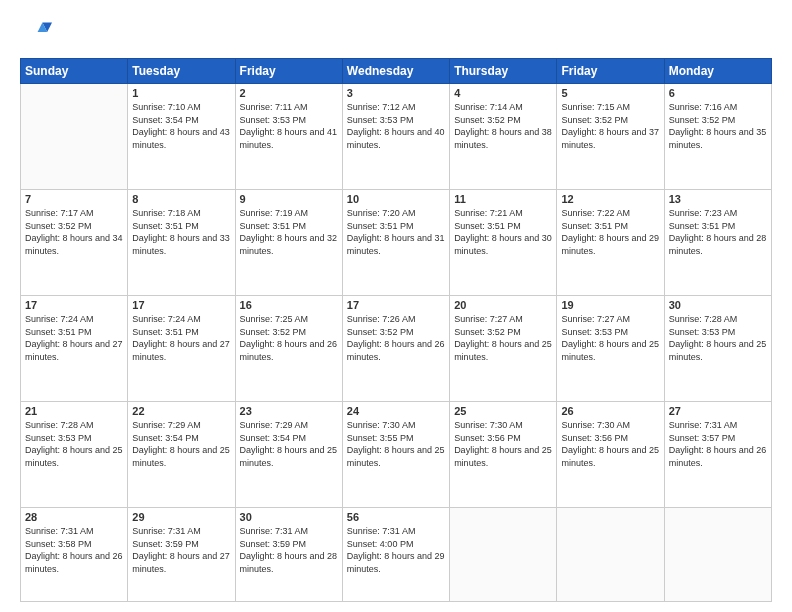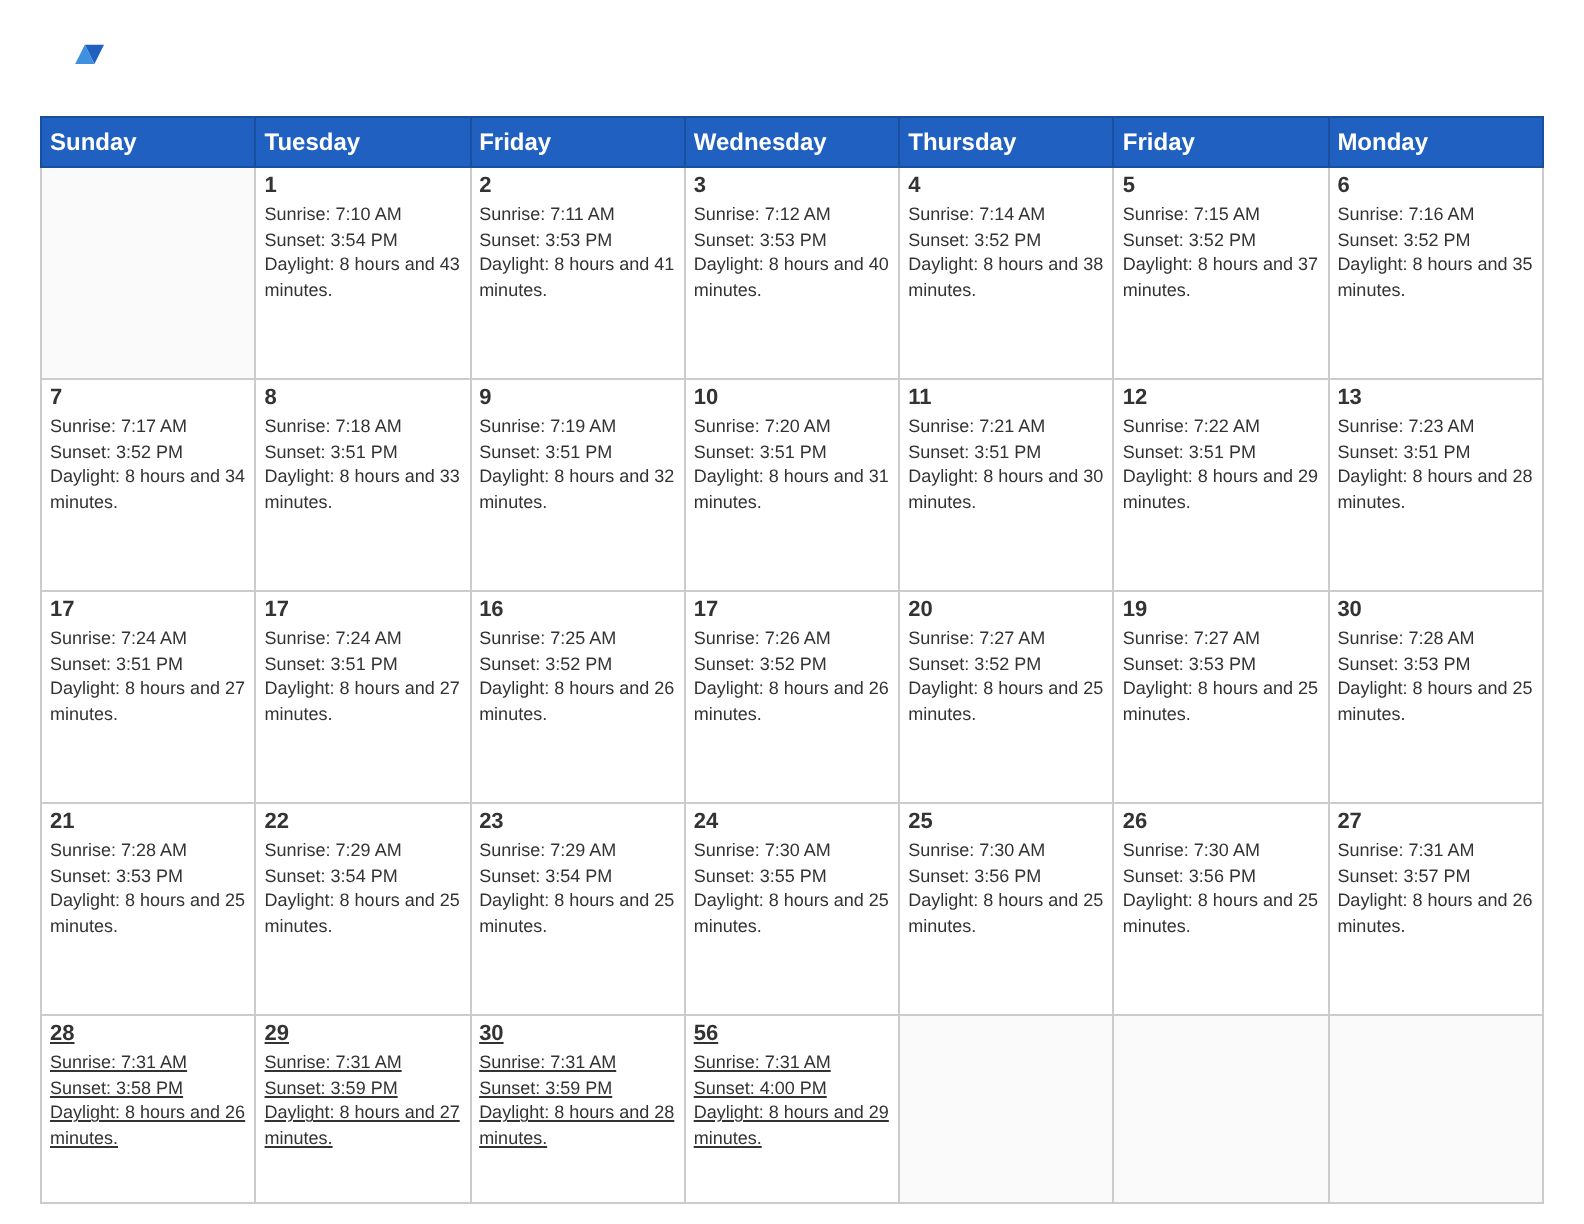--- a/index.html
+++ b/index.html
@@ -87,21 +87,20 @@
     .day-info {
       line-height: 1.4;
       font-size: 9px;
       color: #333;
     }
     .empty-cell {
       background: #fafafa;
     }
     tr:last-child td {
       height: 78px;
-      text-decoration: underline;
     }
   </style>
 </head>
 <body>
 
 <div class="page">
   <div class="header">
     <div class="logo">
       <svg class="logo-icon" viewBox="0 0 40 40">
 

